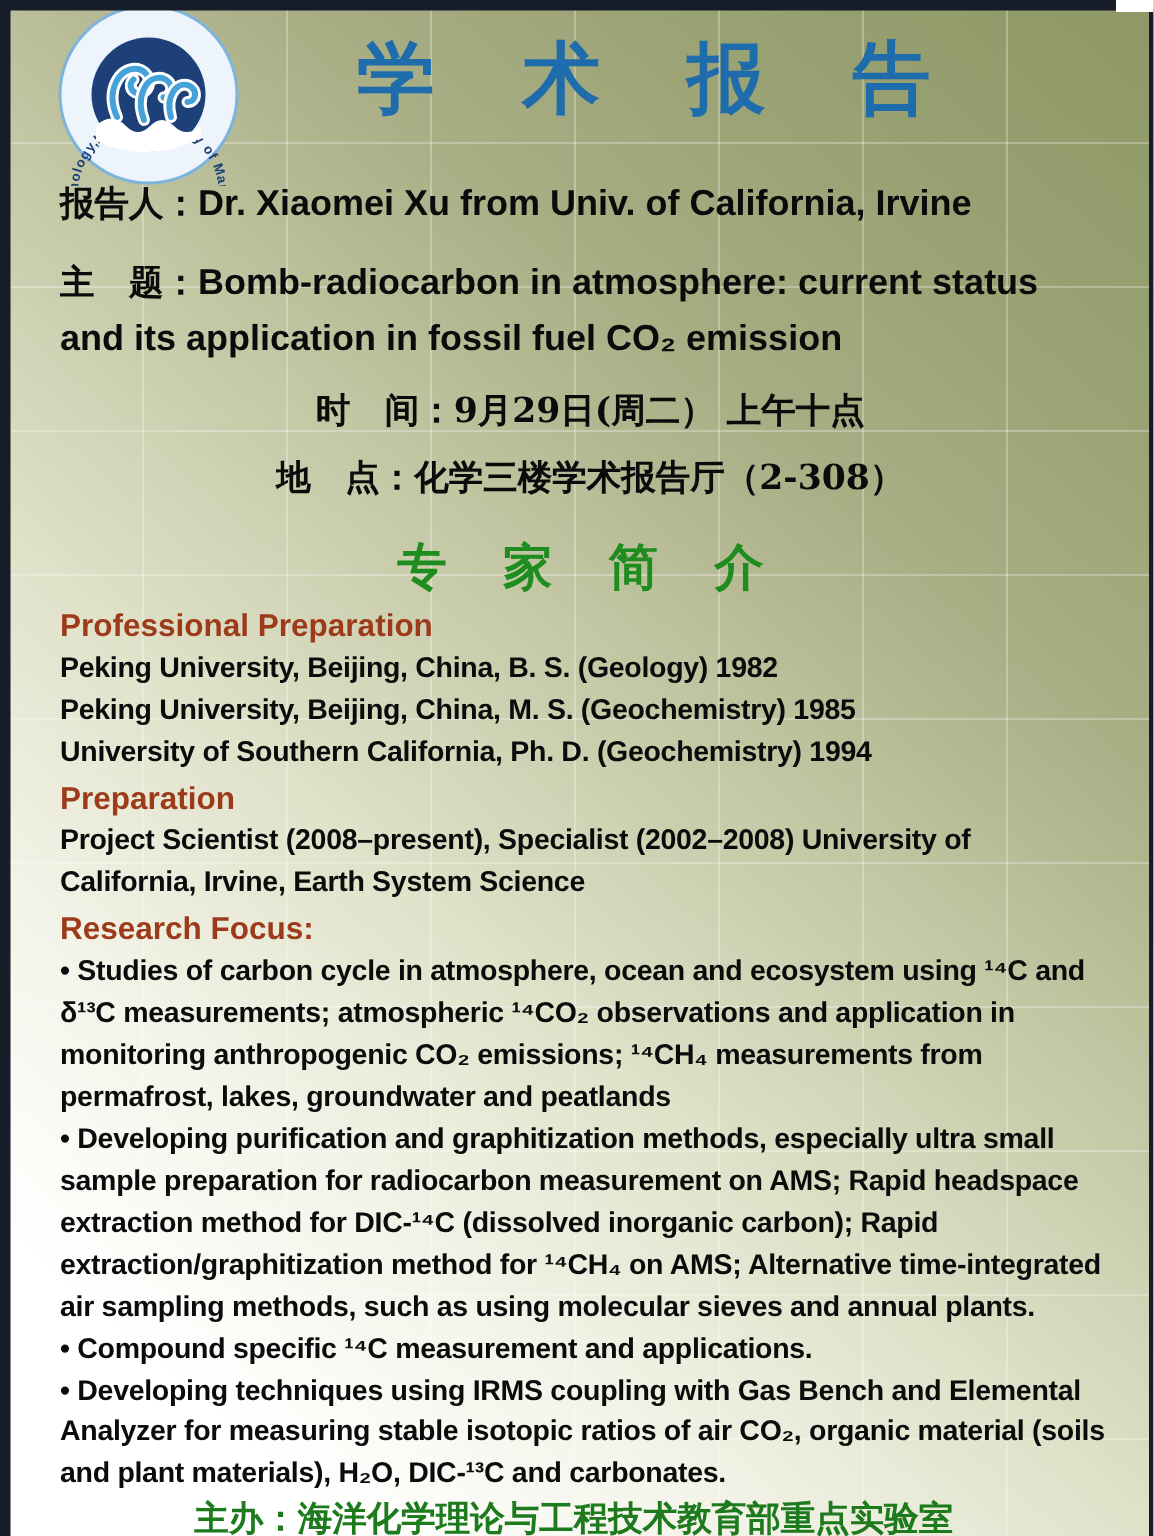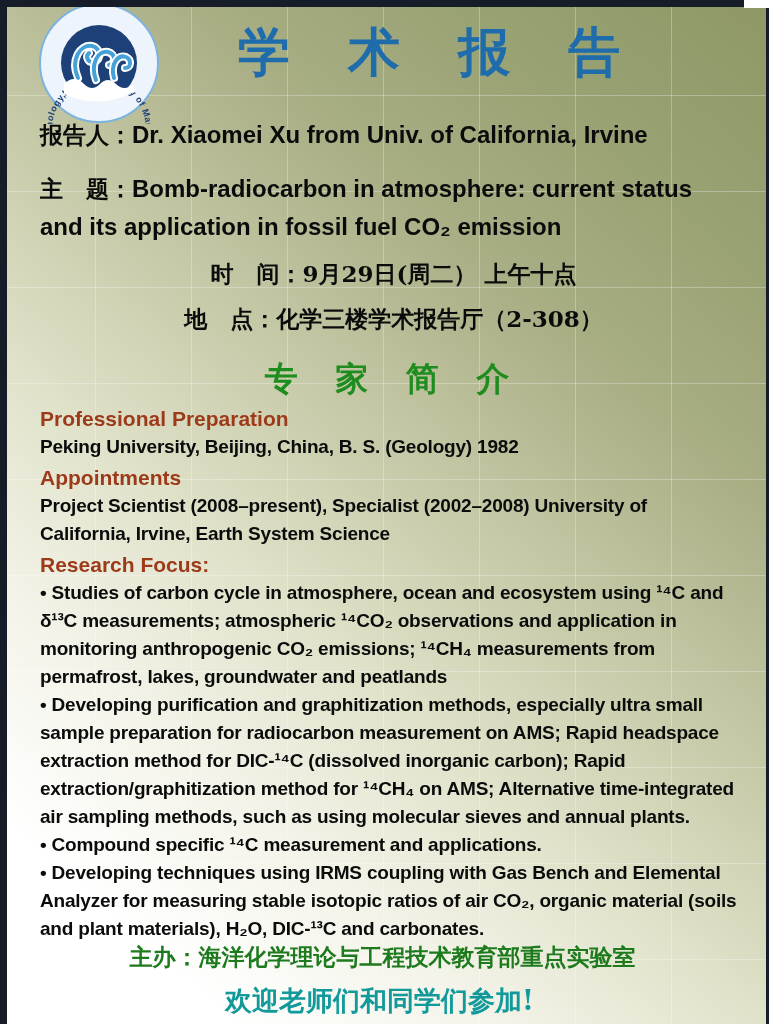--- a/index.html
+++ b/index.html
@@ -93,22 +93,24 @@
     <p class="info-line topic-line"><span class="lbl-cn">主　题：</span><span>Bomb-radiocarbon in atmosphere: current status and its application in fossil fuel CO₂ emission</span></p>
 
     <p class="info-line time-line"><span class="lbl-cn">时　间：</span><span>9月29日(周二） 上午十点</span></p>
 
     <p class="info-line venue-line"><span class="lbl-cn">地　点：</span><span>化学三楼学术报告厅（2-308）</span></p>
 
     <h2 class="profile-title">专 家 简 介</h2>
 
     <h3 class="section-heading">Professional Preparation</h3>
     <p class="section-line">Peking University, Beijing, China, B. S. (Geology) 1982</p>
+    <p class="section-line">Peking University, Beijing, China, M. S. (Geochemistry) 1985</p>
+    <p class="section-line">University of Southern California, Ph. D. (Geochemistry) 1994</p>
 
-    <h3 class="section-heading">Appointments</h3>
+    <h3 class="section-heading">Preparation</h3>
     <p class="section-line">Project Scientist (2008–present), Specialist (2002–2008) University of California, Irvine, Earth System Science</p>
 
     <h3 class="section-heading">Research Focus:</h3>
     <p class="section-line">• Studies of carbon cycle in atmosphere, ocean and ecosystem using ¹⁴C and δ¹³C measurements; atmospheric ¹⁴CO₂ observations and application in monitoring anthropogenic CO₂ emissions; ¹⁴CH₄ measurements from permafrost, lakes, groundwater and peatlands</p>
     <p class="section-line">• Developing purification and graphitization methods, especially ultra small sample preparation for radiocarbon measurement on AMS; Rapid headspace extraction method for DIC-¹⁴C (dissolved inorganic carbon); Rapid extraction/graphitization method for ¹⁴CH₄ on AMS; Alternative time-integrated air sampling methods, such as using molecular sieves and annual plants.</p>
     <p class="section-line">• Compound specific ¹⁴C measurement and applications.</p>
     <p class="section-line">• Developing techniques using IRMS coupling with Gas Bench and Elemental Analyzer for measuring stable isotopic ratios of air CO₂, organic material (soils and plant materials), H₂O, DIC-¹³C and carbonates.</p>
 
   </div>
 

